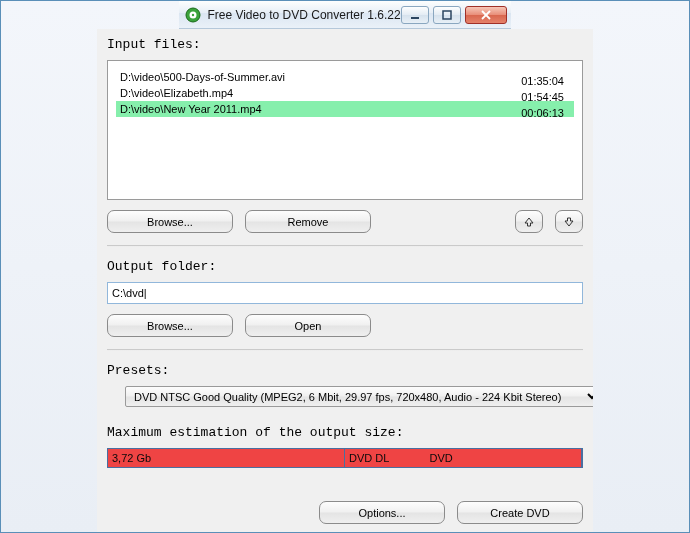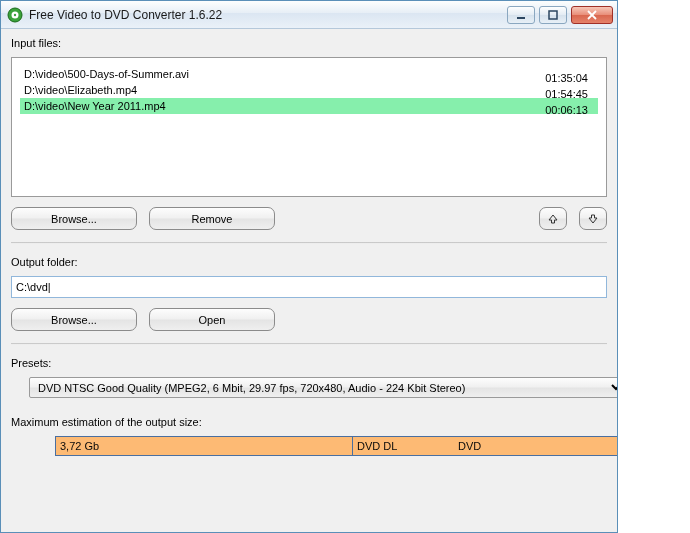--- a/index.html
+++ b/index.html
@@ -5,26 +5,27 @@
   * { box-sizing: border-box; margin: 0; padding: 0; }
   body {
     font-family: Tahoma, "Segoe UI", Arial, sans-serif;
     font-size: 11px;
     background: #fff;
     width: 690px;
     height: 533px;
     overflow: hidden;
   }
   .window {
-    width: 618px;
+    width: 690px;
     height: 533px;
     border: 1px solid #5a8fb8;
     background: linear-gradient(#f3f6fb, #e9eef5);
     display: flex;
     flex-direction: column;
+    align-items: center;
   }
   .titlebar {
     height: 28px;
     background: linear-gradient(#fdfefe, #e6eef6 45%, #dbe6f2 46%, #eaf1f8);
     border-bottom: 1px solid #b5c8da;
     display: flex;
     align-items: center;
     padding: 0 4px 0 6px;
   }
   .titlebar .app-icon {
@@ -54,23 +55,24 @@
   .body {
     flex: 1;
     background: #f0f0f0;
     padding: 8px 10px;
     display:flex;
     flex-direction:column;
     gap:6px;
     overflow:hidden;
   }
   .section-label {
-    font-size: 11px;
+    font-size: 13px;
     color: #000;
     margin-bottom: 2px;
+    font-family: Liberation Mono, monospace;
   }
   .listbox {
     background:#fff;
     border:1px solid #9a9a9a;
     height:140px;
     overflow:auto;
     padding:8px;
   }
   .list-row {
     display:flex;
@@ -115,25 +117,24 @@
     border-radius:2px;
     background: linear-gradient(#fdfdfd,#f0f0f0 48%,#e4e4e4 52%,#efefef);
     font: 11px Tahoma, Arial, sans-serif;
     padding:0 4px;
     margin-left:18px;
   }
   .size-bar {
     width:100%;
     height:20px;
     border:1px solid #4a6fa0;
-    background:#fdba74;
+    background:#ef4444;
     display:flex;
     position:relative;
     font-size:11px;
-    margin-left:44px;
   }
   .size-cell {
     border-right:1px solid #4a6fa0;
     display:flex;
     align-items:center;
     padding:0 4px;
     color:#0a0a0a;
   }
   .size-cell.v1 { flex: 0 0 50%; }
   .size-cell.v2 { flex: 0 0 33%; }
@@ -232,15 +233,19 @@
 
     <div style="height:6px"></div>
 
     <div class="section-label">Maximum estimation of the output size:</div>
     <div class="size-bar">
       <div class="size-cell v1">3,72 Gb</div>
       <div class="size-cell v3">DVD DL</div>
       <div class="size-cell v2">DVD</div>
     </div>
 
+    <div class="footer-row">
+      <button class="btn">Options...</button>
+      <button class="btn">Create DVD</button>
+    </div>
 
   </div>
 </div>
 
 </body></html>

